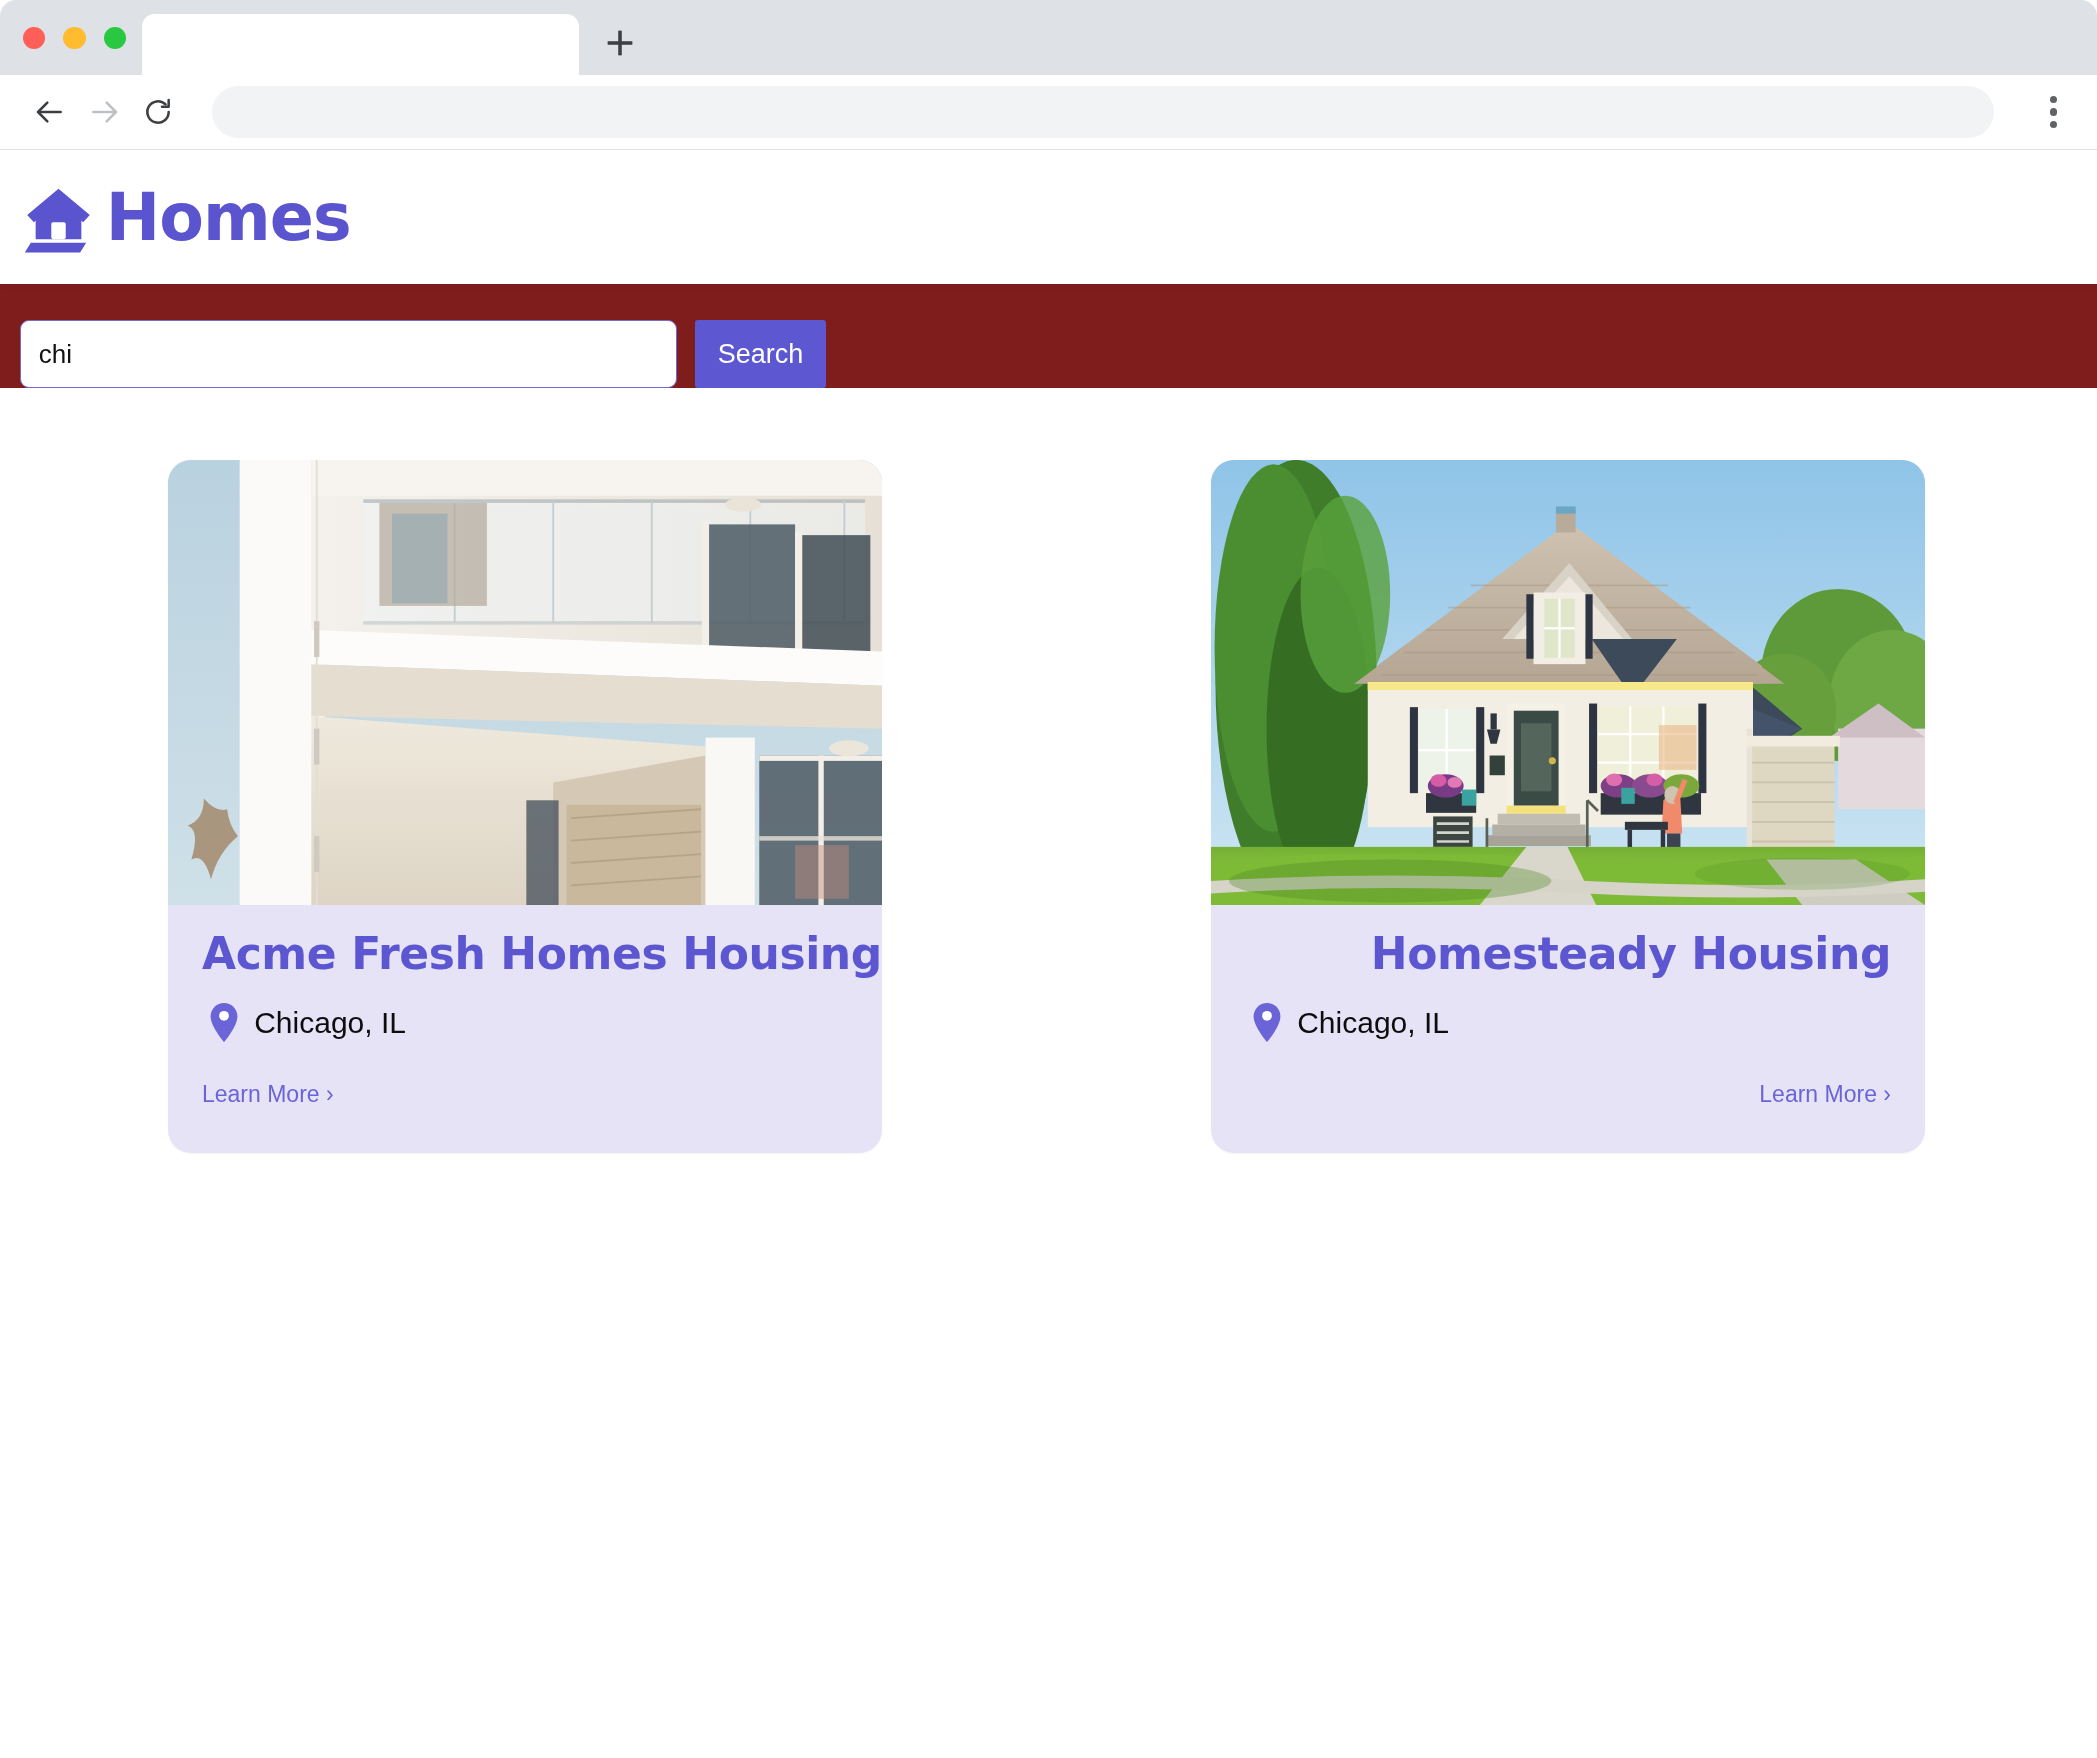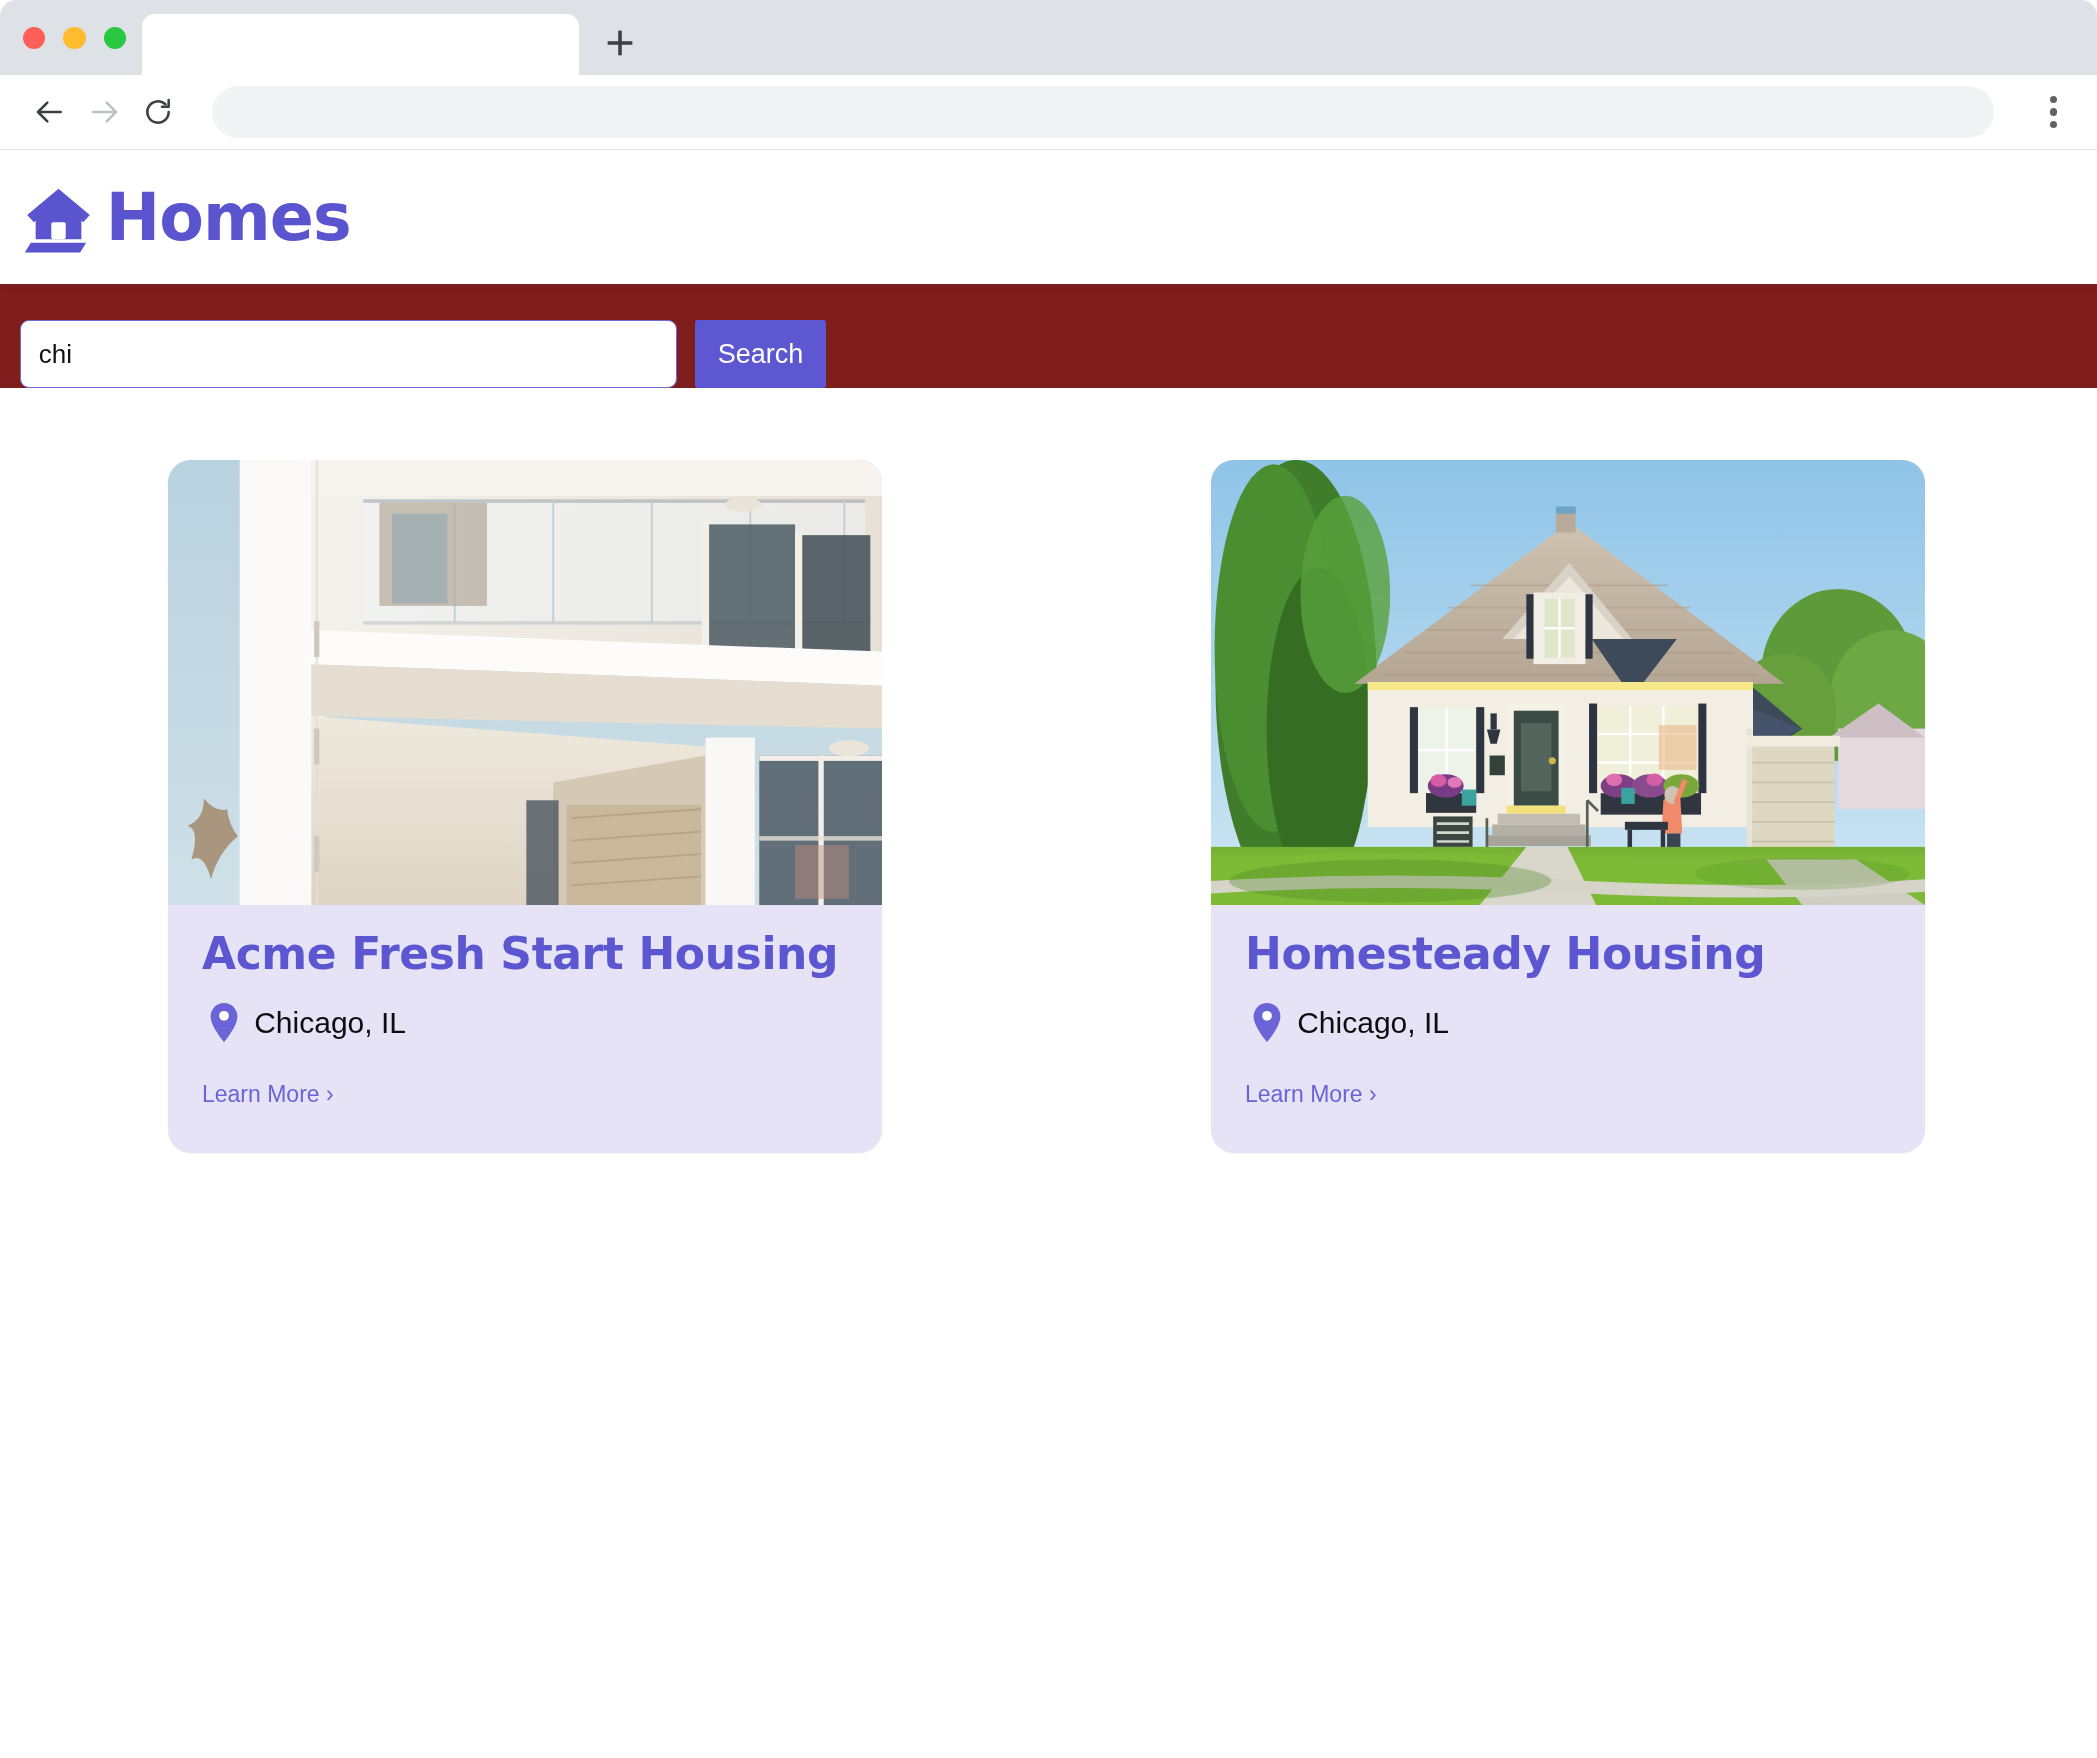--- a/index.html
+++ b/index.html
@@ -205,21 +205,21 @@
   }
 
   .listing-card {
     width: 714px;
     background: #e6e3f7;
     border-radius: 23px;
     overflow: hidden;
     margin-right: 329px;
     box-shadow: 0 0.9px 1.8px rgba(0,0,0,0.04);
   }
-  .listing-card:last-child { margin-right: 8px; }
+  .listing-card:last-child { margin-right: 8px; text-align: right; }
 
   .card-photo {
     width: 100%;
     height: 445px;
     display: block;
     position: relative;
     overflow: hidden;
   }
   .card-photo svg { display: block; width: 100%; height: 100%; }
 
@@ -412,21 +412,21 @@
 
             <g stroke="#e2ded6" stroke-width="2">
               <line x1="166" y1="0" x2="166" y2="497"></line>
             </g>
             <rect x="163" y="180" width="6" height="40" fill="#cfc9c0"></rect>
             <rect x="163" y="300" width="6" height="40" fill="#cfc9c0"></rect>
             <rect x="163" y="420" width="6" height="40" fill="#cfc9c0"></rect>
           </svg>
         </div>
         <div class="card-body">
-          <h2 class="card-title">Acme Fresh Start Housing</h2>
+          <h2 class="card-title">Acme Fresh Homes Housing</h2>
           <div class="card-location">
             <svg class="pin-icon" viewBox="0 0 24 32">
               <path d="M12 0C5.9 0 1 4.9 1 11c0 8.2 11 21 11 21s11-12.8 11-21C23 4.9 18.1 0 12 0z" fill="#6a64d6"></path>
               <circle cx="12" cy="10.5" r="4" fill="#ffffff"></circle>
             </svg>
             <span class="location-text">Chicago, IL</span>
           </div>
           <a class="learn-more">Learn More ›</a>
         </div>
       </div>

